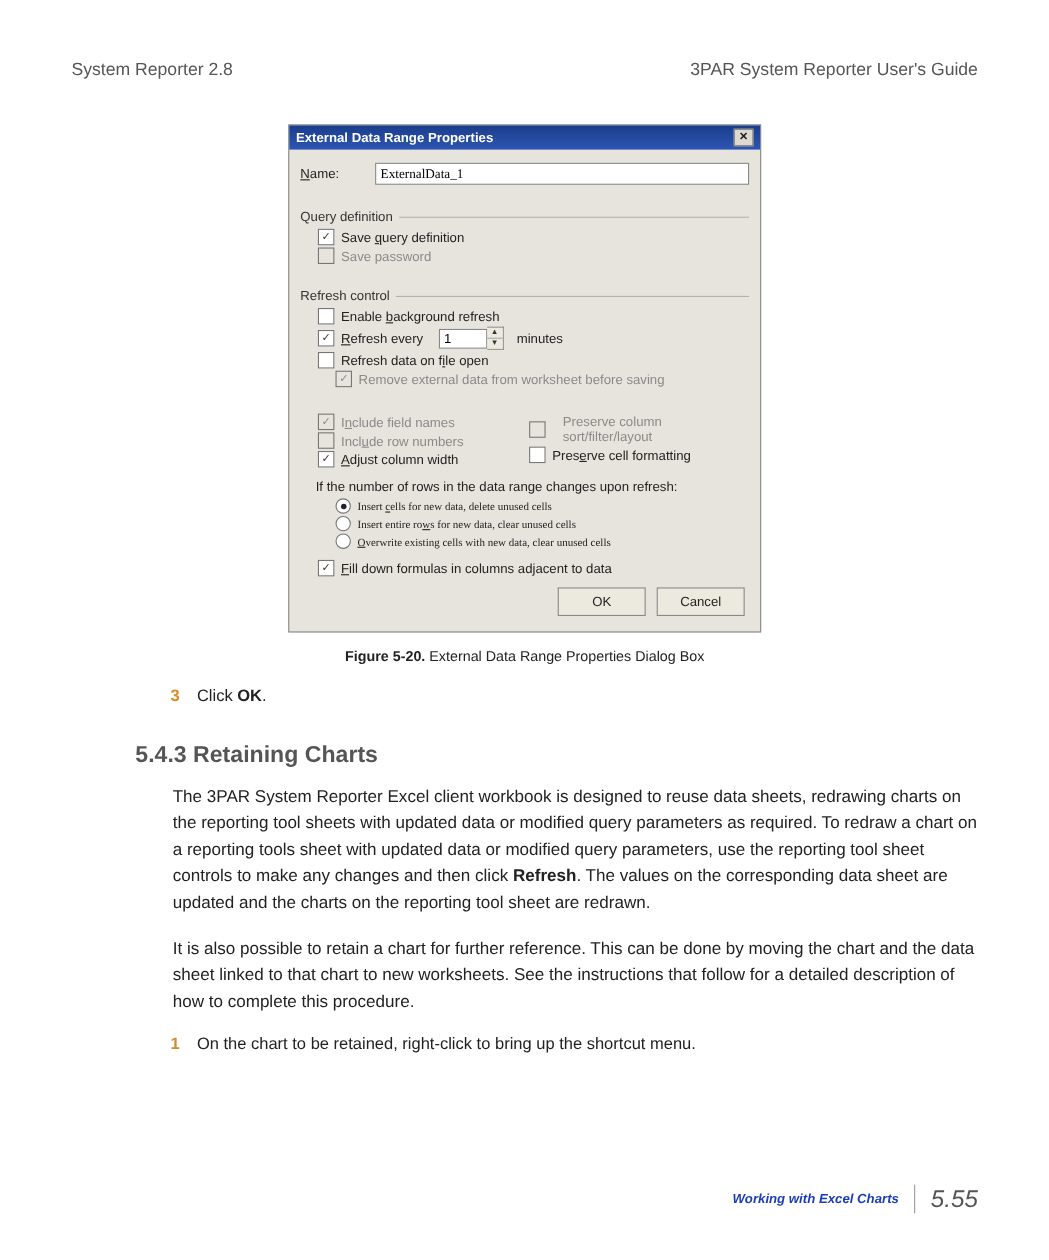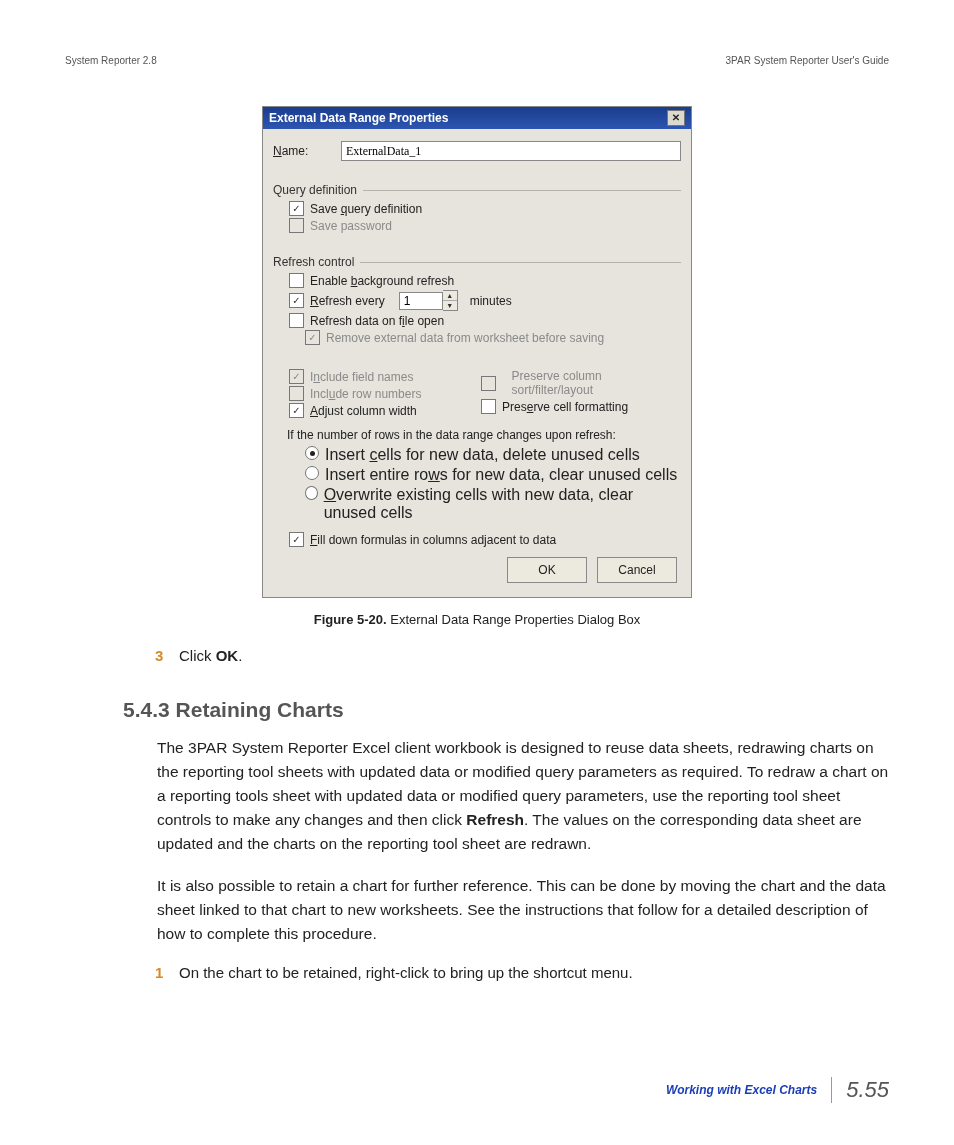--- a/index.html
+++ b/index.html
@@ -10,21 +10,21 @@
     color: #222;
     width: 954px;
   }
   .page {
     position: relative;
     width: 954px;
     height: 1145px;
     box-sizing: border-box;
     padding: 55px 65px 40px 65px;
   }
-  .hdr { display: flex; justify-content: space-between; font-size: 10px; color: #555; }
+  .hdr { display: flex; justify-content: space-between; font-size: 16px; color: #555; }
   .dialog-wrap { margin-top: 40px; display: flex; justify-content: center; }
   .dlg {
     width: 428px;
     background: #e7e4dd;
     border: 1px solid #888;
     font-family: Tahoma, "Segoe UI", Arial, sans-serif;
     color: #222;
   }
   .titlebar {
     background: linear-gradient(#1a3d8c, #2d55b2);
@@ -98,21 +98,21 @@
     width: 14px; height: 9px;
     background: #eceade;
     font-size: 7px;
     display: flex; align-items: center; justify-content: center;
     line-height: 1;
     color: #333;
   }
   .spin-btn + .spin-btn { border-top: 1px solid #aaa; }
   .fmt-grid { display: flex; }
   .fmt-col { flex: 1; }
-  .radio-row { display: flex; align-items: flex-start; margin: 2px 0 2px 32px; font-size: 16px; }
+  .radio-row { display: flex; align-items: flex-end; margin: 2px 0 2px 32px; font-size: 10px; font-family: Liberation Serif, serif; }
   .radio {
     width: 12px; height: 12px;
     border: 1px solid #777;
     border-radius: 50%;
     background: #fff;
     margin-right: 6px;
     display: inline-flex; align-items: center; justify-content: center;
   }
   .radio .dot { width: 5px; height: 5px; border-radius: 50%; background: #222; }
   .info-text { margin: 8px 0 4px 14px; font-size: 12px; }

